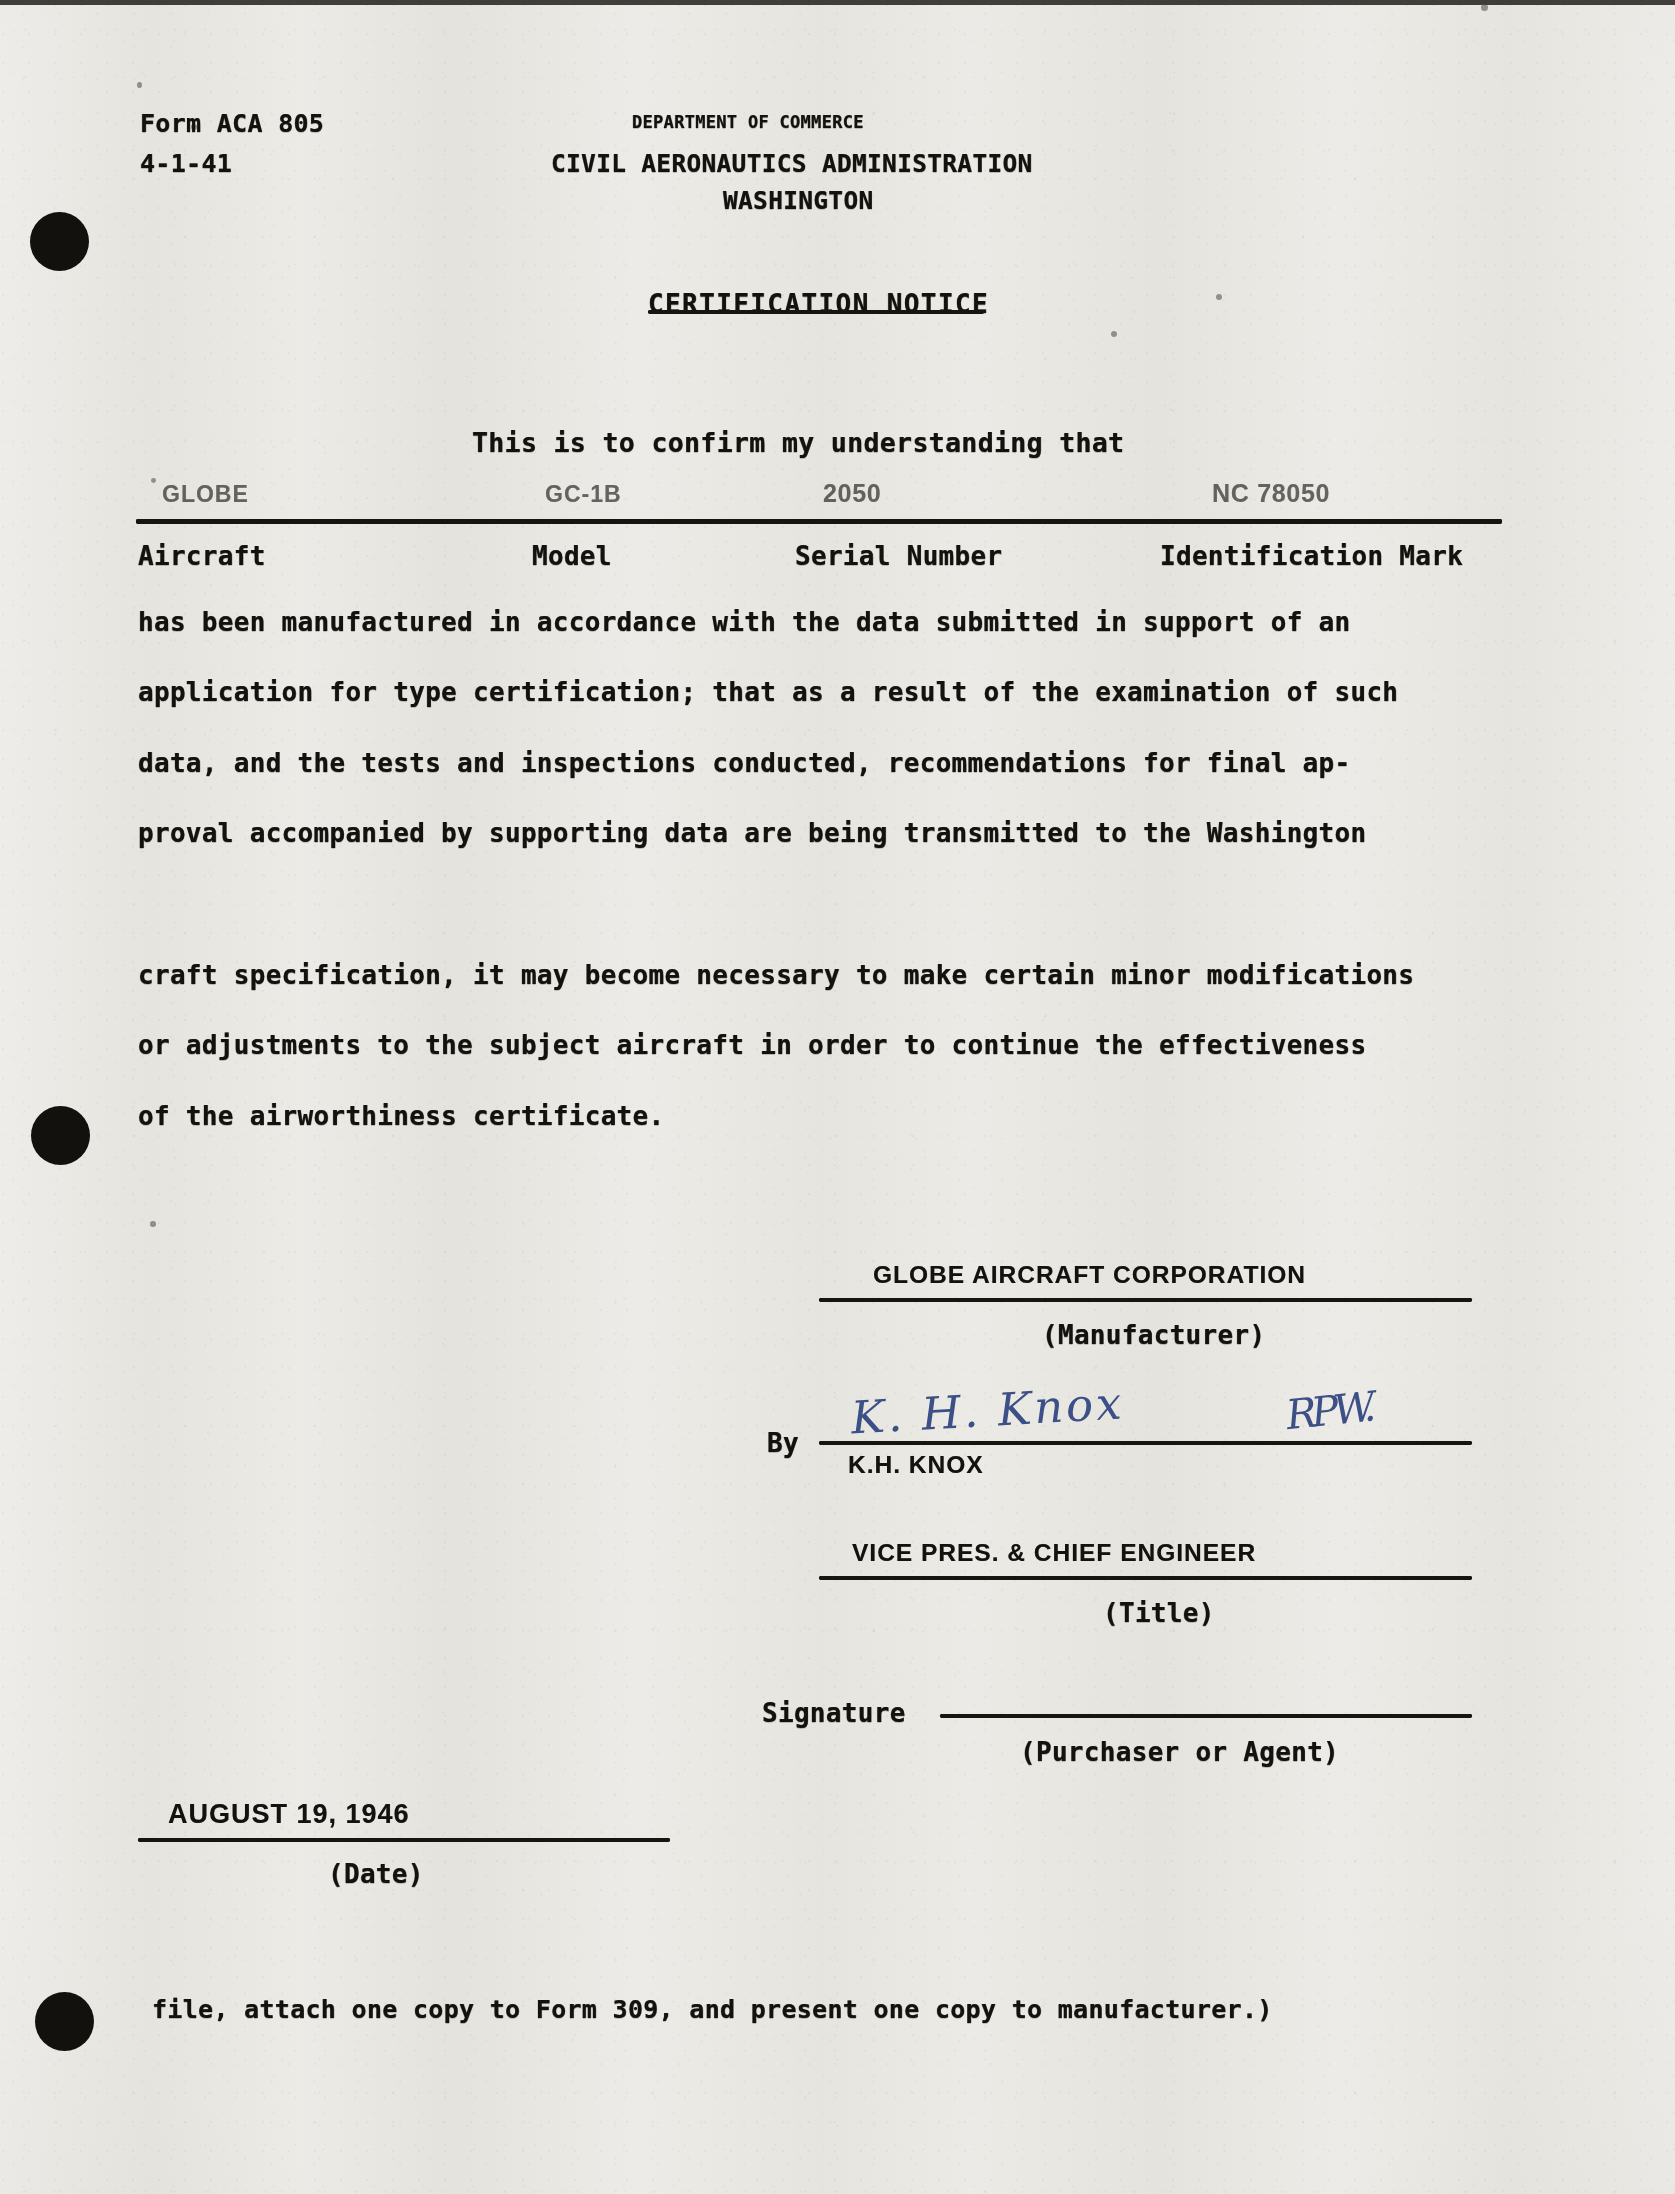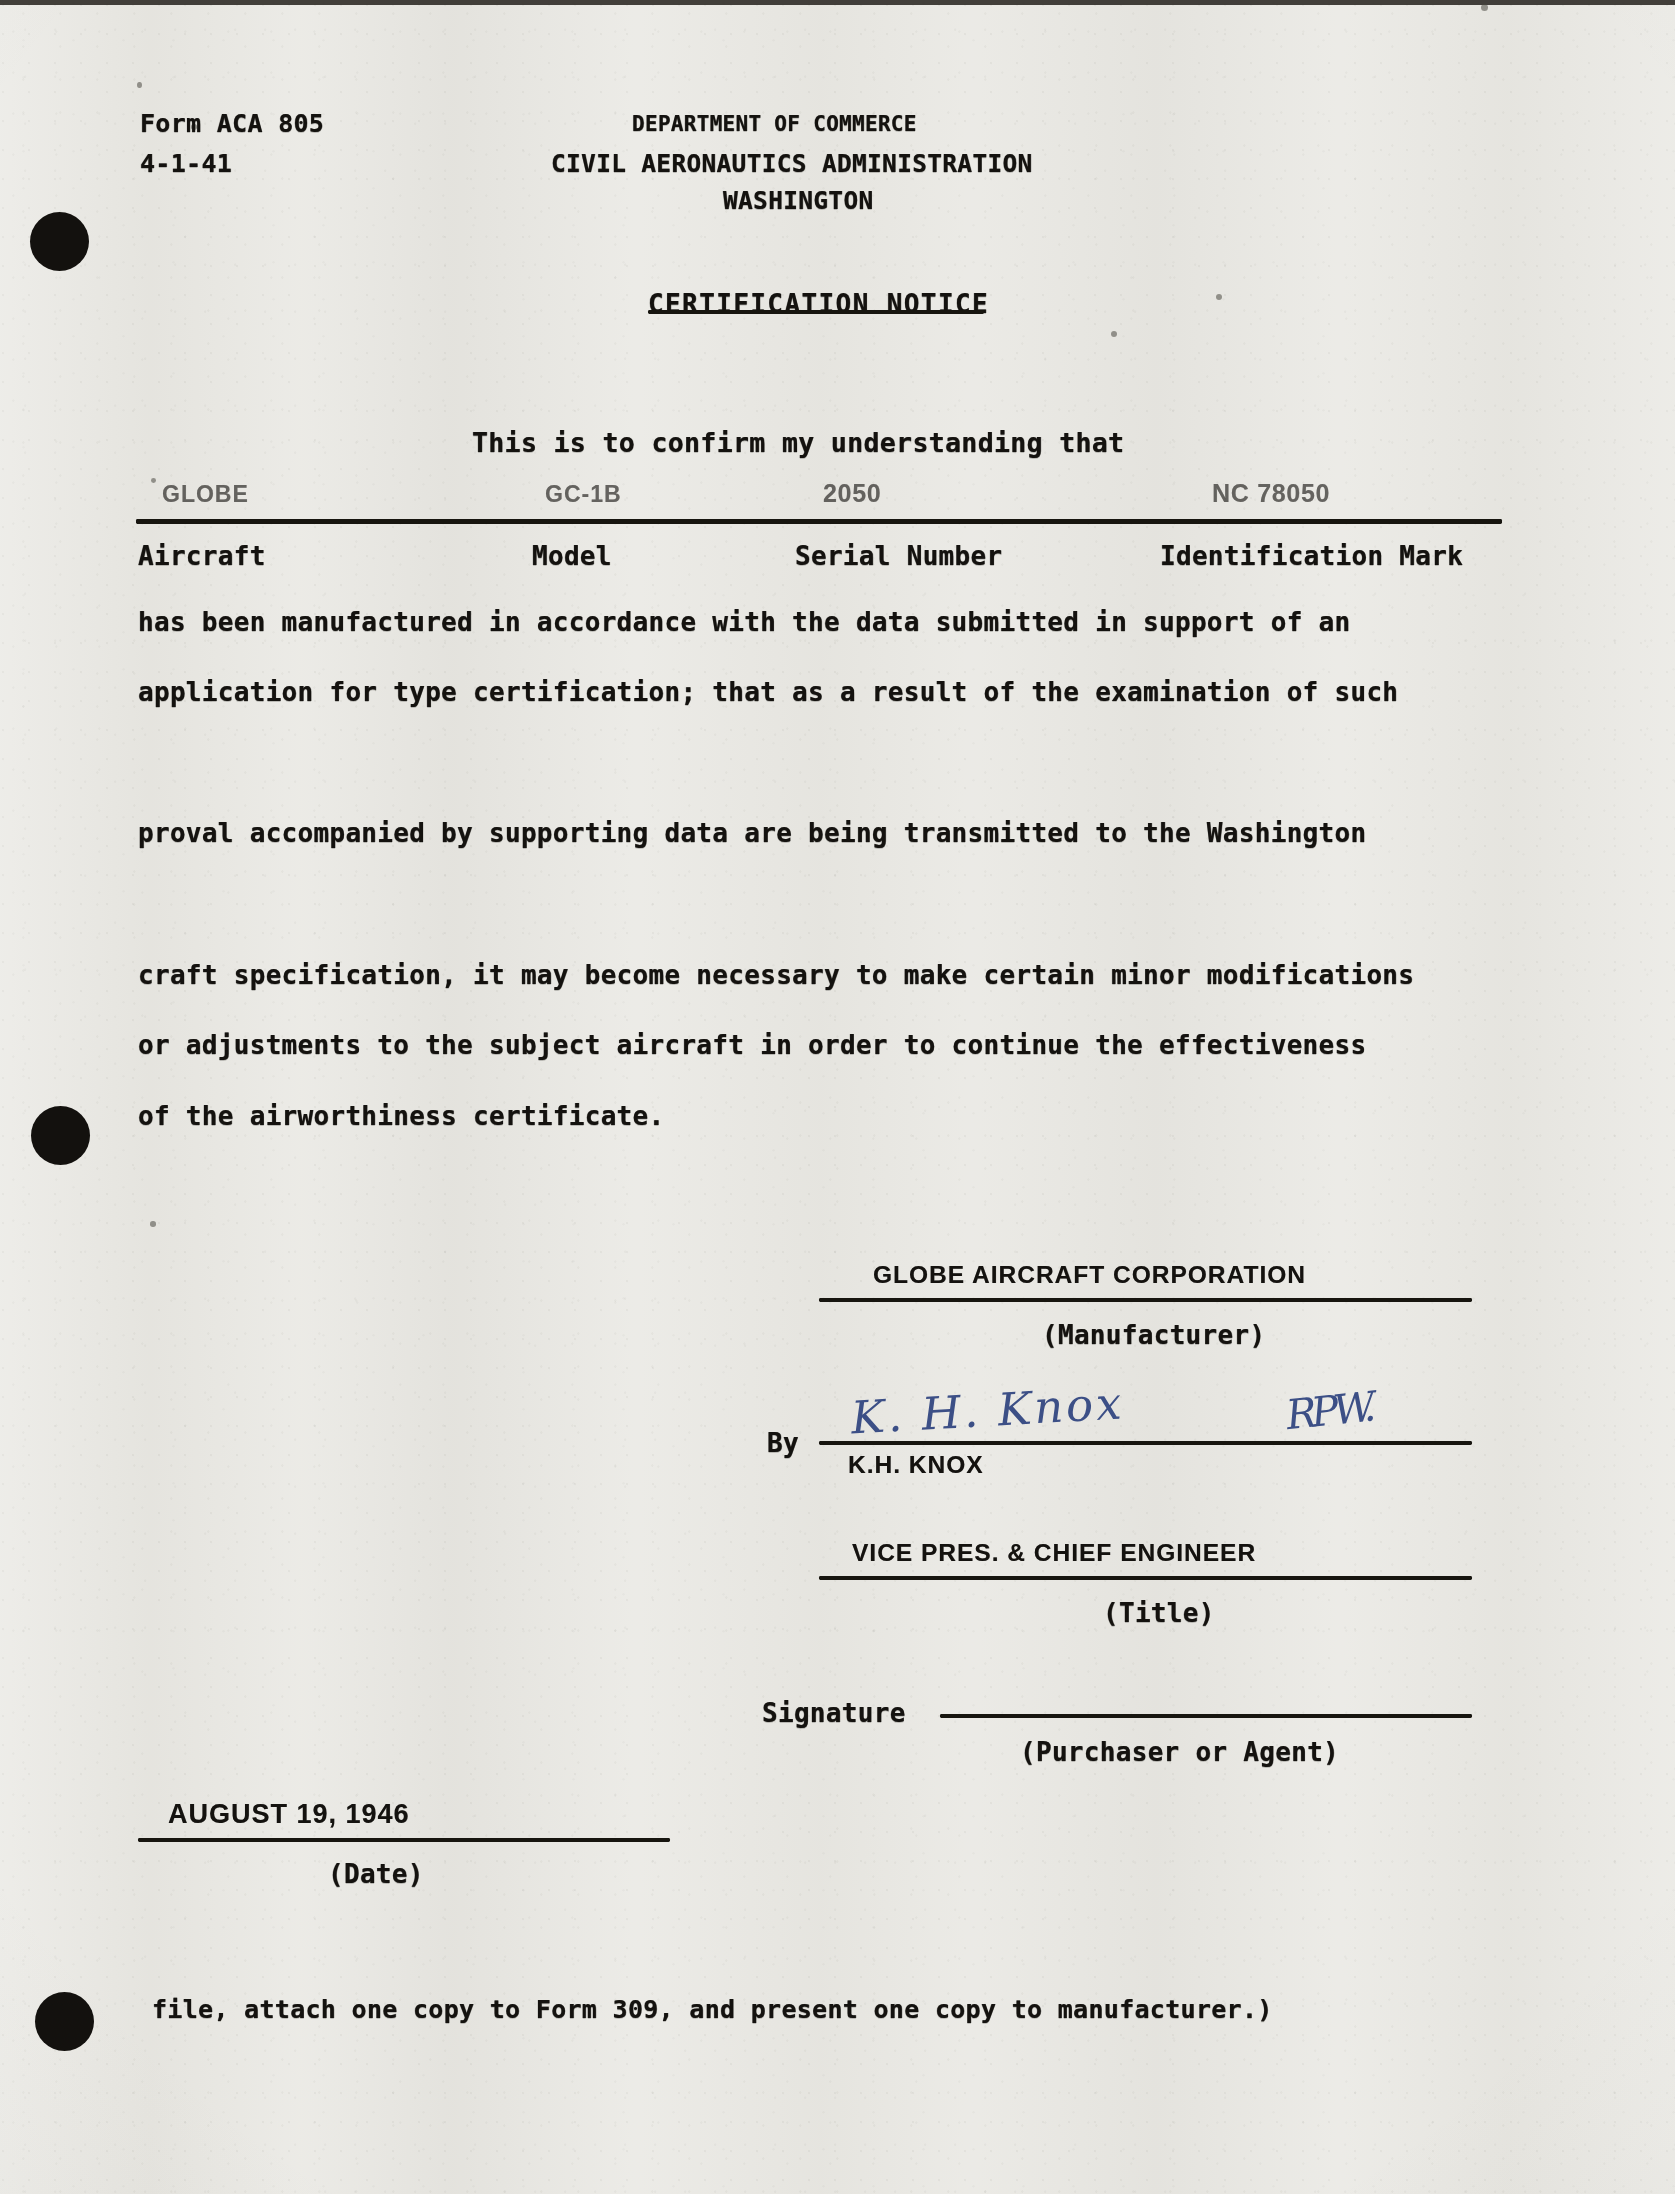--- a/index.html
+++ b/index.html
@@ -134,21 +134,21 @@
   <div class="speck" style="left:191px; top:124px; width:5.6px;  height:5.6px;"></div>
   <div class="speck" style="left:1216px;top:294px; width:6.3px;  height:6.3px;"></div>
   <div class="speck" style="left:1111px;top:331px; width:6.3px;  height:6.3px;"></div>
   <div class="speck" style="left:151px; top:478px; width:4.9px;  height:4.9px;"></div>
   <div class="speck" style="left:150px; top:1221px;width:5.6px;  height:5.6px;"></div>
   <div class="speck" style="left:1481px;top:3.5px;   width:7px; height:7px;"></div>
 
   <div class="t" style="left:140px; top:97px; font-size:25px;">Form ACA 805</div>
   <div class="t" style="left:140px; top:137px; font-size:25px;">4-1-41</div>
 
-  <div class="t" style="left:632px; top:100px; font-size:21px;">DEPARTMENT OF COMMERCE</div>
+  <div class="t" style="left:632px; top:100px; font-size:17px;">DEPARTMENT OF COMMERCE</div>
   <div class="t" style="left:551px; top:138px; font-size:24.5px;">CIVIL AERONAUTICS ADMINISTRATION</div>
   <div class="t" style="left:723px; top:175px; font-size:24.5px;">WASHINGTON</div>
 
   <div class="t" style="left:648px; top:277px; font-size:26px; letter-spacing:1.4px;">CERTIFICATION NOTICE</div>
   <div class="underline-title" style="left:648px; top:310px; width:336px;"></div>
 
   <div class="t" style="left:472px; top:416px; font-size:26.6px;">This is to confirm my understanding that</div>
 
   <div class="small-caps faded" style="position:absolute; left:162px; top:481px; font-size:23px;">GLOBE</div>
   <div class="small-caps faded" style="position:absolute; left:545px; top:481px; font-size:23px;">GC-1B</div>
@@ -157,20 +157,21 @@
 
   <div class="rule thick" style="left:136px; top:519px; width:1366px;"></div>
 
   <div class="t" style="left:138px; top:529px; font-size:26px;">Aircraft</div>
   <div class="t" style="left:532px; top:529px; font-size:26px;">Model</div>
   <div class="t" style="left:795px; top:529px; font-size:26px;">Serial Number</div>
   <div class="t" style="left:1160px; top:529px; font-size:26px;">Identification Mark</div>
 
   <div class="t" style="left:138px; top:595px;  font-size:26px;">has been manufactured in accordance with the data submitted in support of an</div>
   <div class="t" style="left:138px; top:665px;  font-size:26px;">application for type certification; that as a result of the examination of such</div>
+  <div class="t" style="left:138px; top:736px; font-size:26px;">data, and the tests and inspections conducted, recommendations for final ap-</div>
   <div class="t" style="left:138px; top:806px; font-size:26px;">proval accompanied by supporting data are being transmitted to the Washington</div>
   <div class="t" style="left:138px; top:1018px; font-size:26px;">or adjustments to the subject aircraft in order to continue the effectiveness</div>
   <div class="t" style="left:138px; top:948px; font-size:26px;">craft specification, it may become necessary to make certain minor modifications</div>
   <div class="t" style="left:138px; top:1089px; font-size:26px;">of the airworthiness certificate.</div>
 
   <div class="small-caps" style="position:absolute; left:832px; top:1261px; font-size:24.5px;margin-left:41px;">GLOBE AIRCRAFT CORPORATION</div>
   <div class="rule med" style="left:819px; top:1298px; width:653px;"></div>
   <div class="t" style="left:1042px; top:1308px; font-size:26px;">(Manufacturer)</div>
 
   <div class="t" style="left:767px; top:1416px; font-size:26px;">By</div>

